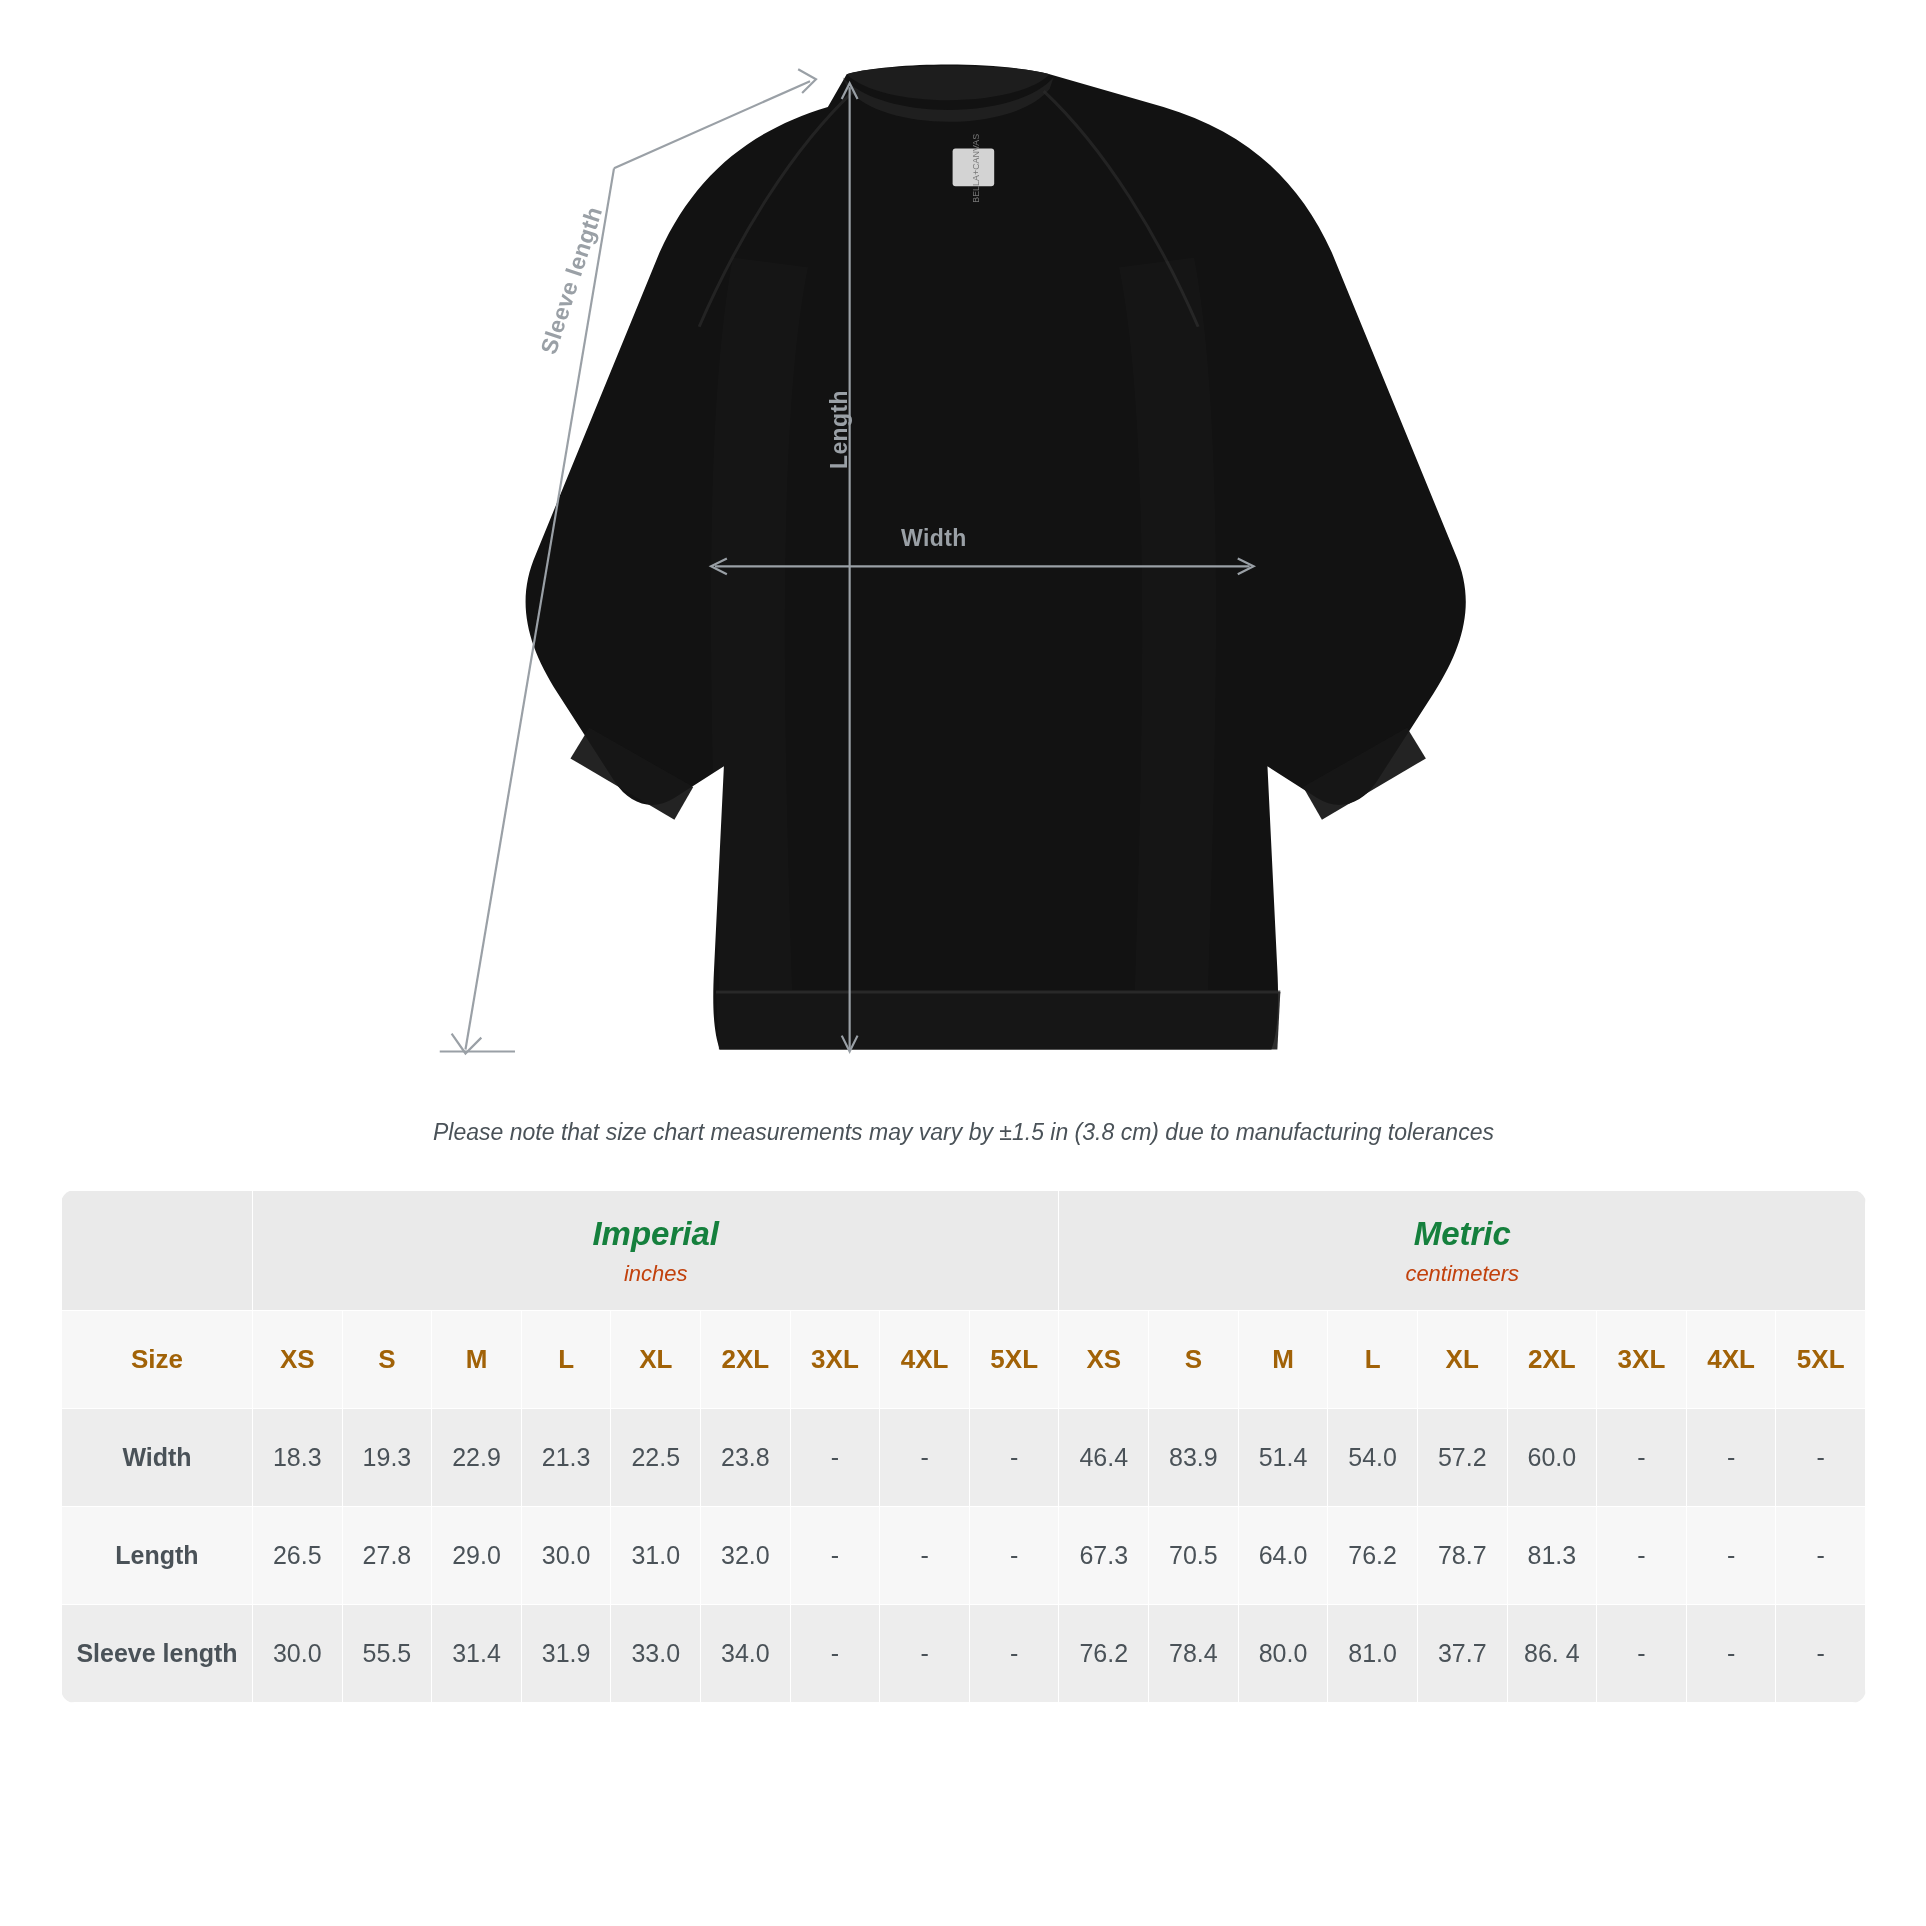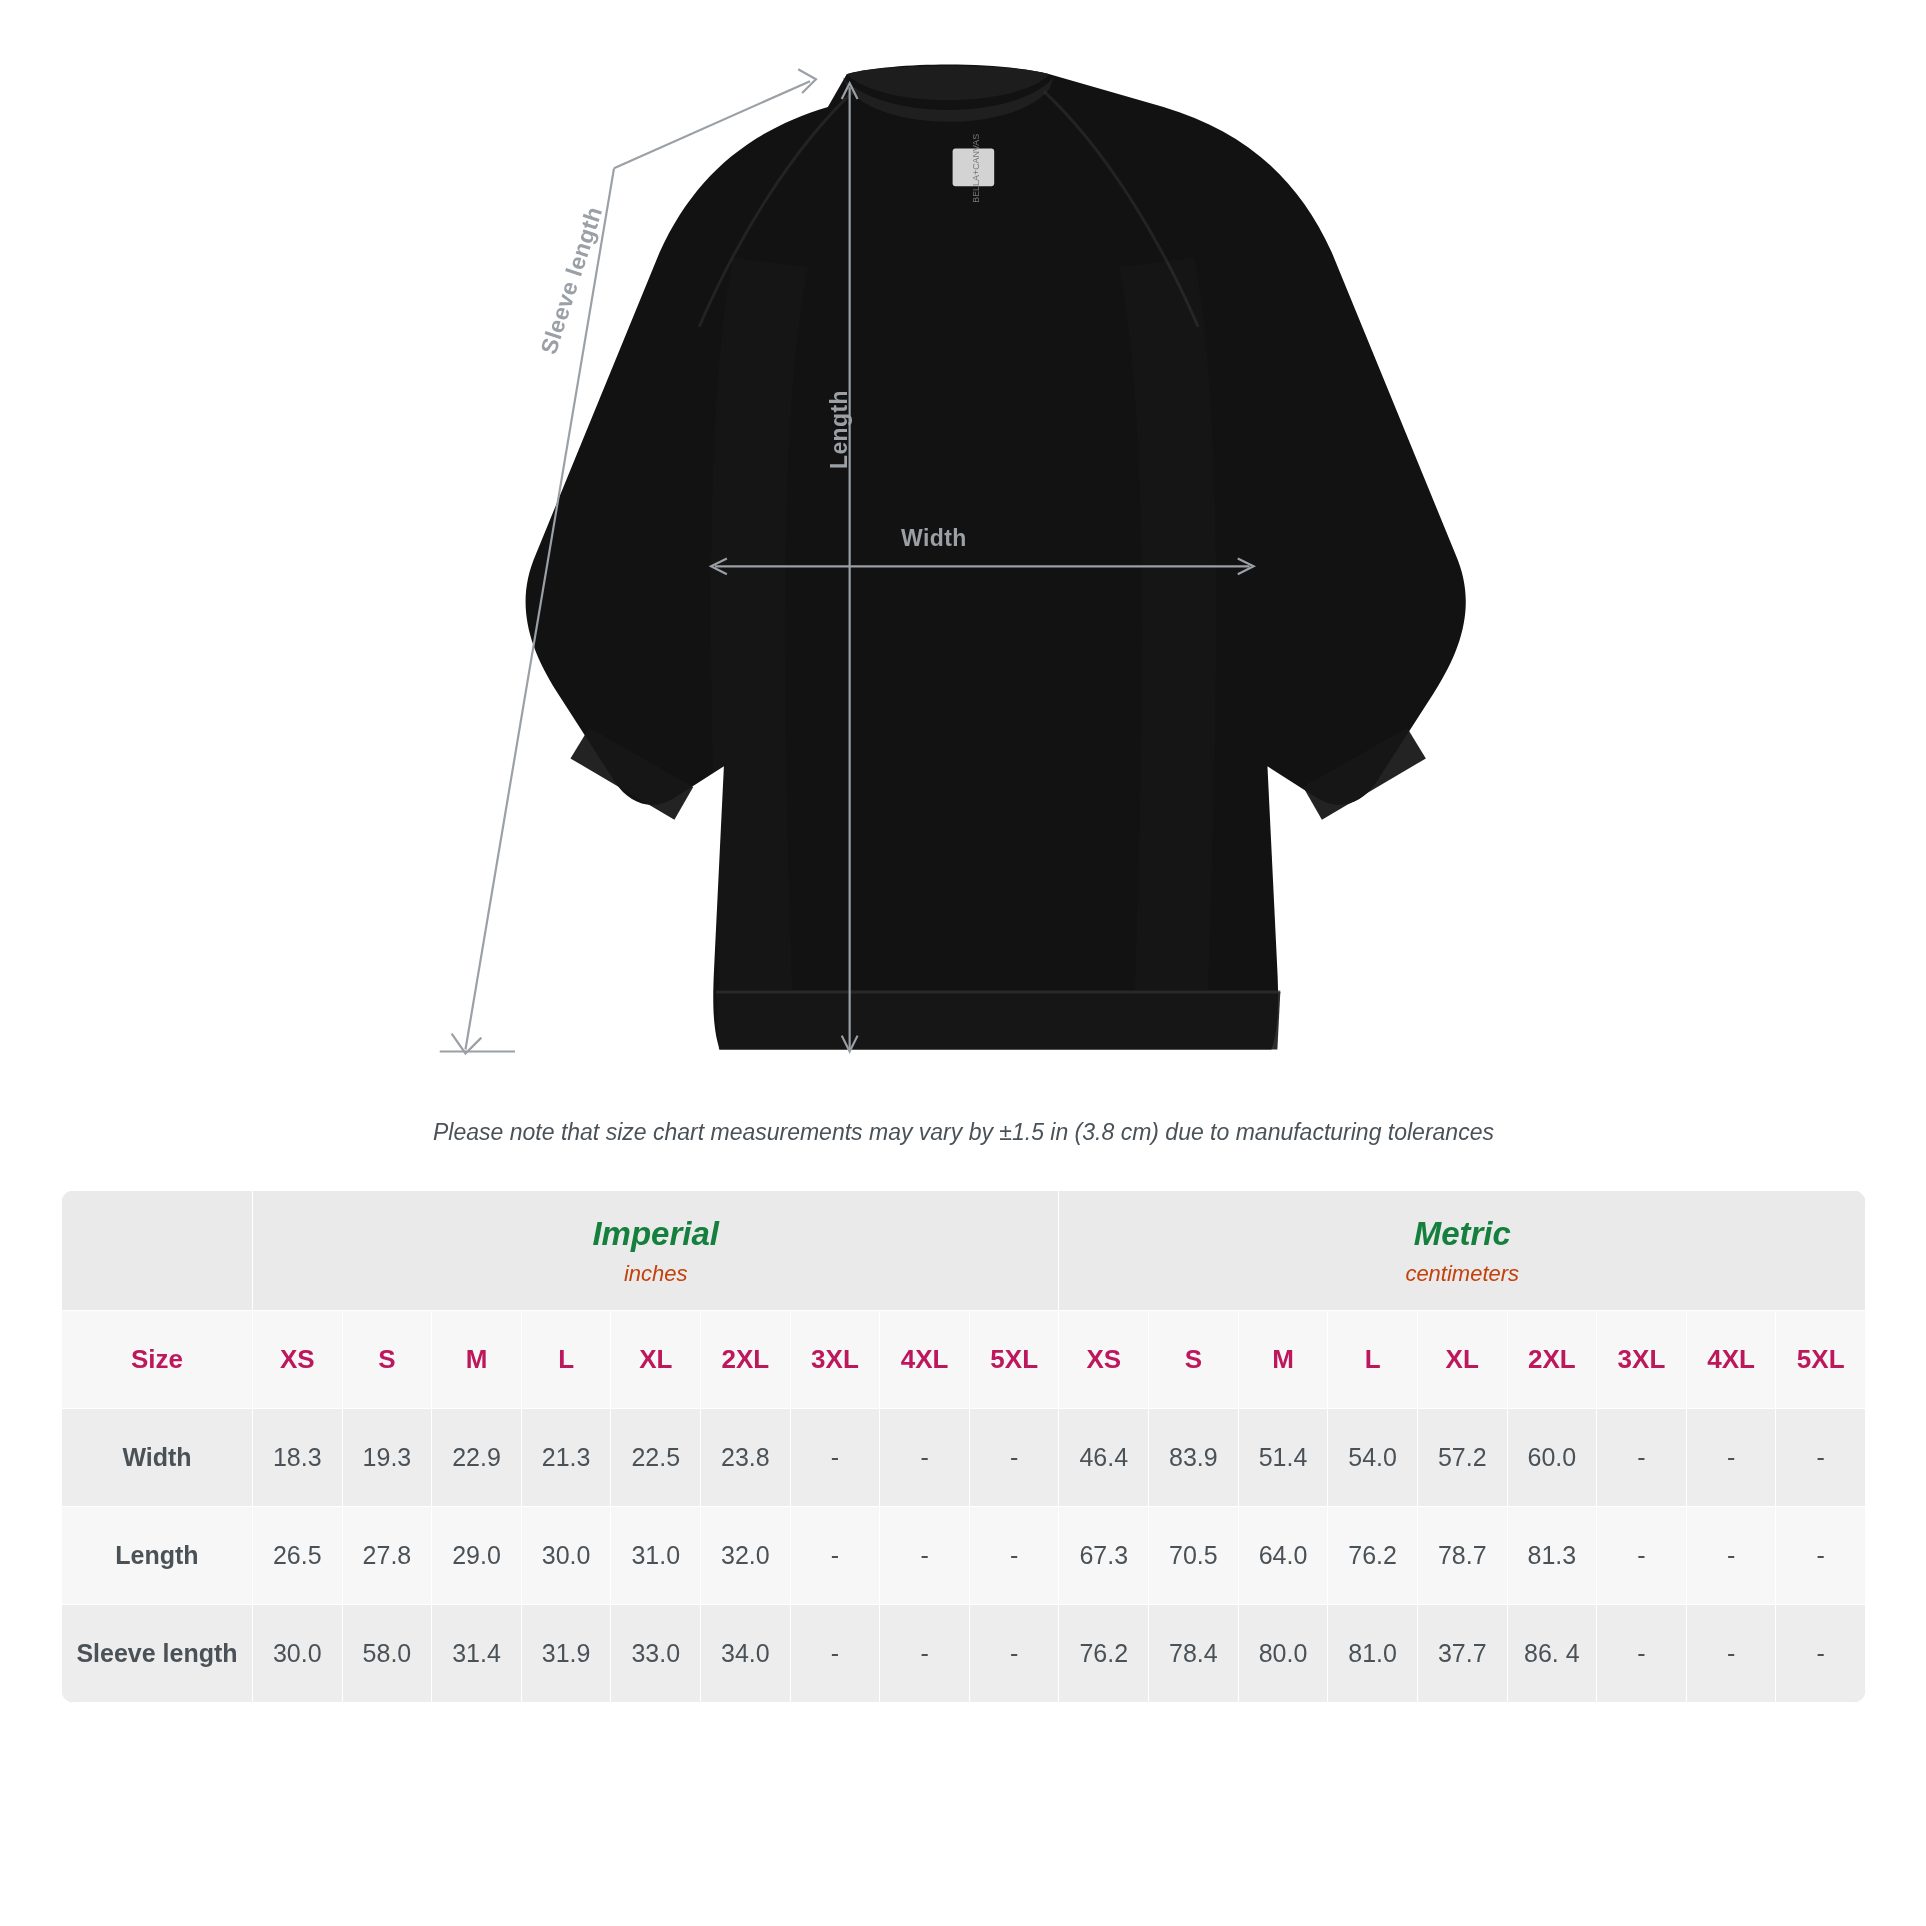--- a/index.html
+++ b/index.html
@@ -111,21 +111,21 @@
     margin-top: 8px;
   }
   .blank-head {
     background: #eaeaea;
     border: none;
   }
   tr.row-size td {
     background: #f7f7f7;
     height: 95px;
     font-weight: bold;
-    color: #be185d;
+    color: #a16207;
     font-size: 26px;
   }
   tr.row-size td.rowlabel {
     background: #f7f7f7;
   }
   tr.row-a td { background: #ededed; height: 95px; }
   tr.row-b td { background: #f7f7f7; height: 95px; }
   td.rowlabel {
     font-weight: bold;
     color: #5a6065;
@@ -287,21 +287,21 @@
             <td class="cell">76.2</td>
             <td class="cell">78.7</td>
             <td class="cell">81.3</td>
             <td class="cell">-</td>
             <td class="cell">-</td>
             <td class="cell">-</td>
           </tr>
           <tr class="row-a">
             <td class="rowlabel col-size">Sleeve length</td>
             <td class="cell">30.0</td>
-            <td class="cell">58.0</td>
+            <td class="cell">55.5</td>
             <td class="cell">31.4</td>
             <td class="cell">31.9</td>
             <td class="cell">33.0</td>
             <td class="cell">34.0</td>
             <td class="cell">-</td>
             <td class="cell">-</td>
             <td class="cell">-</td>
             <td class="cell">76.2</td>
             <td class="cell">78.4</td>
             <td class="cell">80.0</td>

